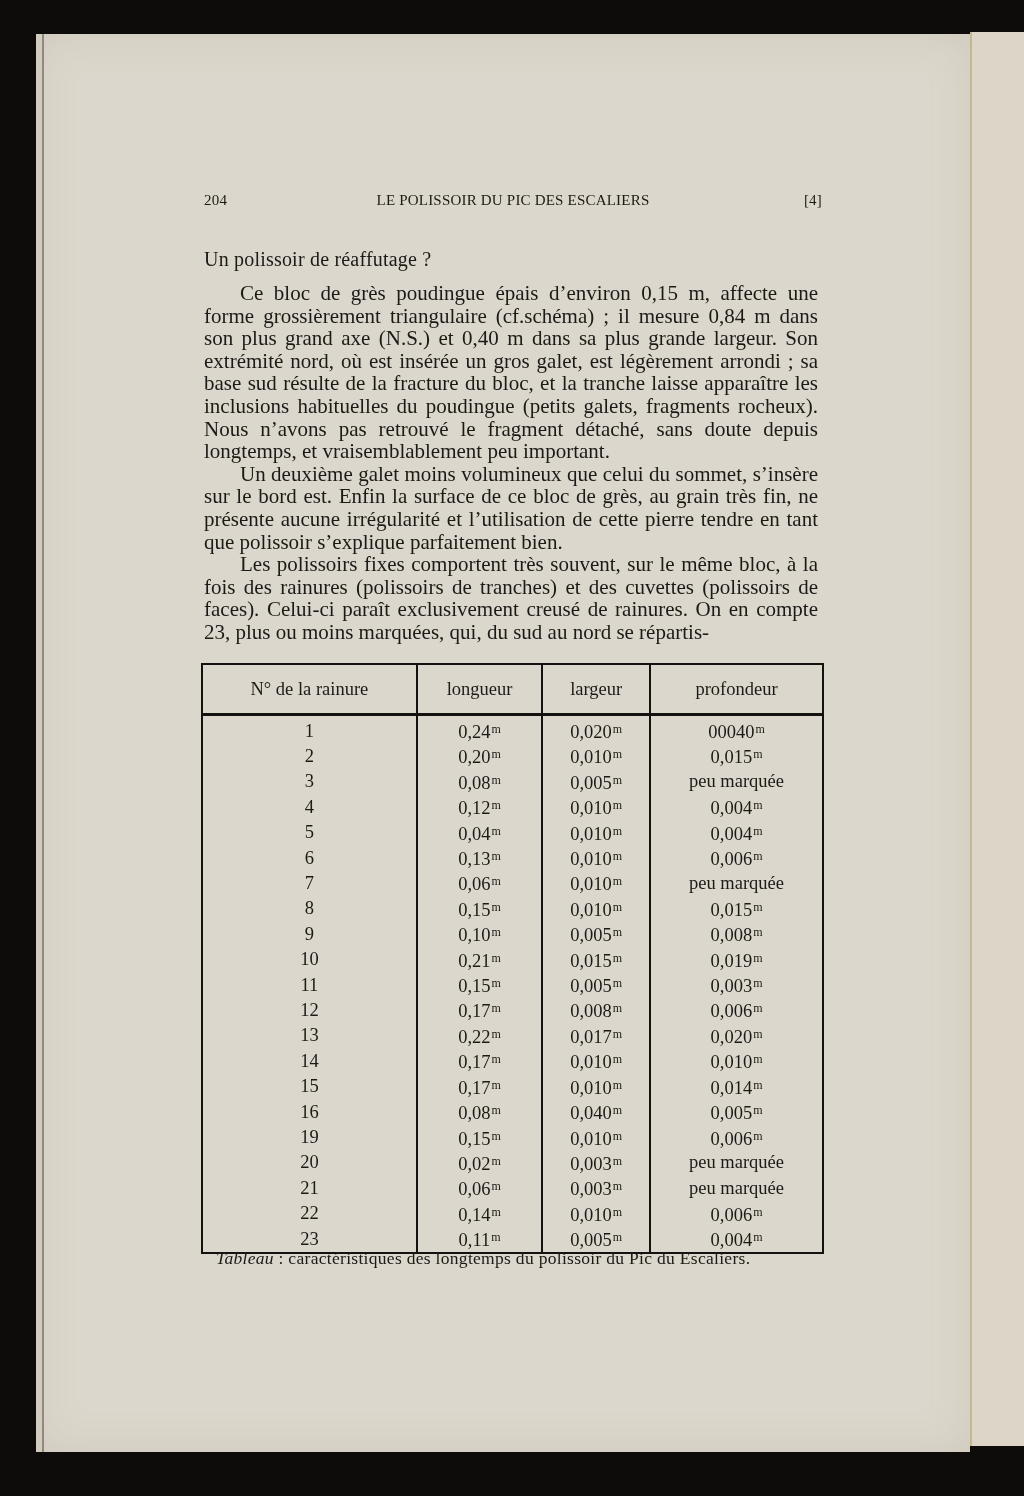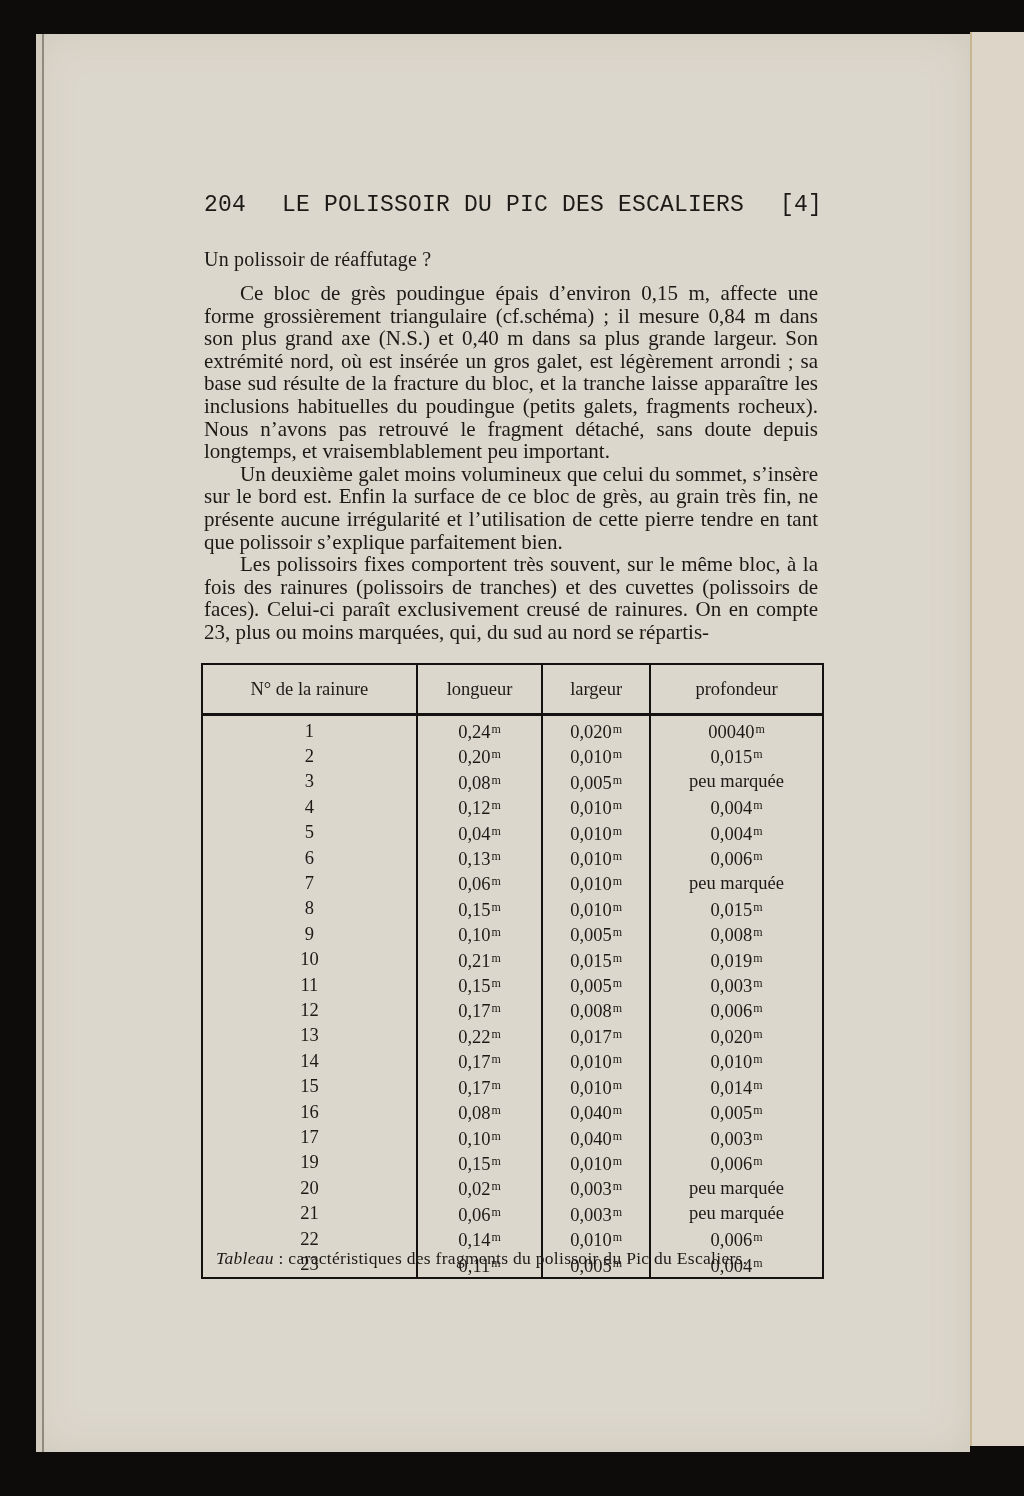--- a/index.html
+++ b/index.html
@@ -48,22 +48,22 @@
       height: 1414px;
       background: #ddd6c8;
       border-left: 2px solid #c8b592;
     }
     .running-head {
       position: absolute;
       top: 192px;
       left: 204px;
       width: 618px;
       height: 22px;
-      font-size: 23px;
-      font-family: Liberation Mono, monospace;
+      font-size: 15px;
+      font-family: Liberation Serif, serif;
       letter-spacing: 0.2px;
     }
     .running-head .num { position: absolute; left: 0; top: 0; }
     .running-head .title { position: absolute; left: 0; right: 0; text-align: center; top: 0; }
     .running-head .folio { position: absolute; right: 0; top: 0; }
 
     .section-heading {
       position: absolute;
       top: 248px;
       left: 204px;
@@ -259,26 +259,20 @@
           <td><span>0,010</span><span class="unit">m</span></td>
           <td><span>0,014</span><span class="unit">m</span></td>
         </tr>
         <tr>
           <td><span>16</span></td>
           <td><span>0,08</span><span class="unit">m</span></td>
           <td><span>0,040</span><span class="unit">m</span></td>
           <td><span>0,005</span><span class="unit">m</span></td>
         </tr>
         <tr>
-          <td><span>17</span></td>
-          <td><span>0,10</span><span class="unit">m</span></td>
-          <td><span>0,040</span><span class="unit">m</span></td>
-          <td><span>0,003</span><span class="unit">m</span></td>
-        </tr>
-        <tr>
           <td><span>19</span></td>
           <td><span>0,15</span><span class="unit">m</span></td>
           <td><span>0,010</span><span class="unit">m</span></td>
           <td><span>0,006</span><span class="unit">m</span></td>
         </tr>
         <tr>
           <td><span>20</span></td>
           <td><span>0,02</span><span class="unit">m</span></td>
           <td><span>0,003</span><span class="unit">m</span></td>
           <td><span>peu marquée</span></td>
@@ -299,14 +293,14 @@
           <td><span>23</span></td>
           <td><span>0,11</span><span class="unit">m</span></td>
           <td><span>0,005</span><span class="unit">m</span></td>
           <td><span>0,004</span><span class="unit">m</span></td>
         </tr>
       </tbody>
   </table>
 </div>
 
 <div class="caption">
-  <span class="lead">Tableau</span><span> : caractéristiques des fragments du polissoir du Pic du Escaliers.</span>
+  <span class="lead">Tableau</span><span> : caractéristiques des longtemps du polissoir du Pic du Escaliers.</span>
 </div>
 
 </body></html>

